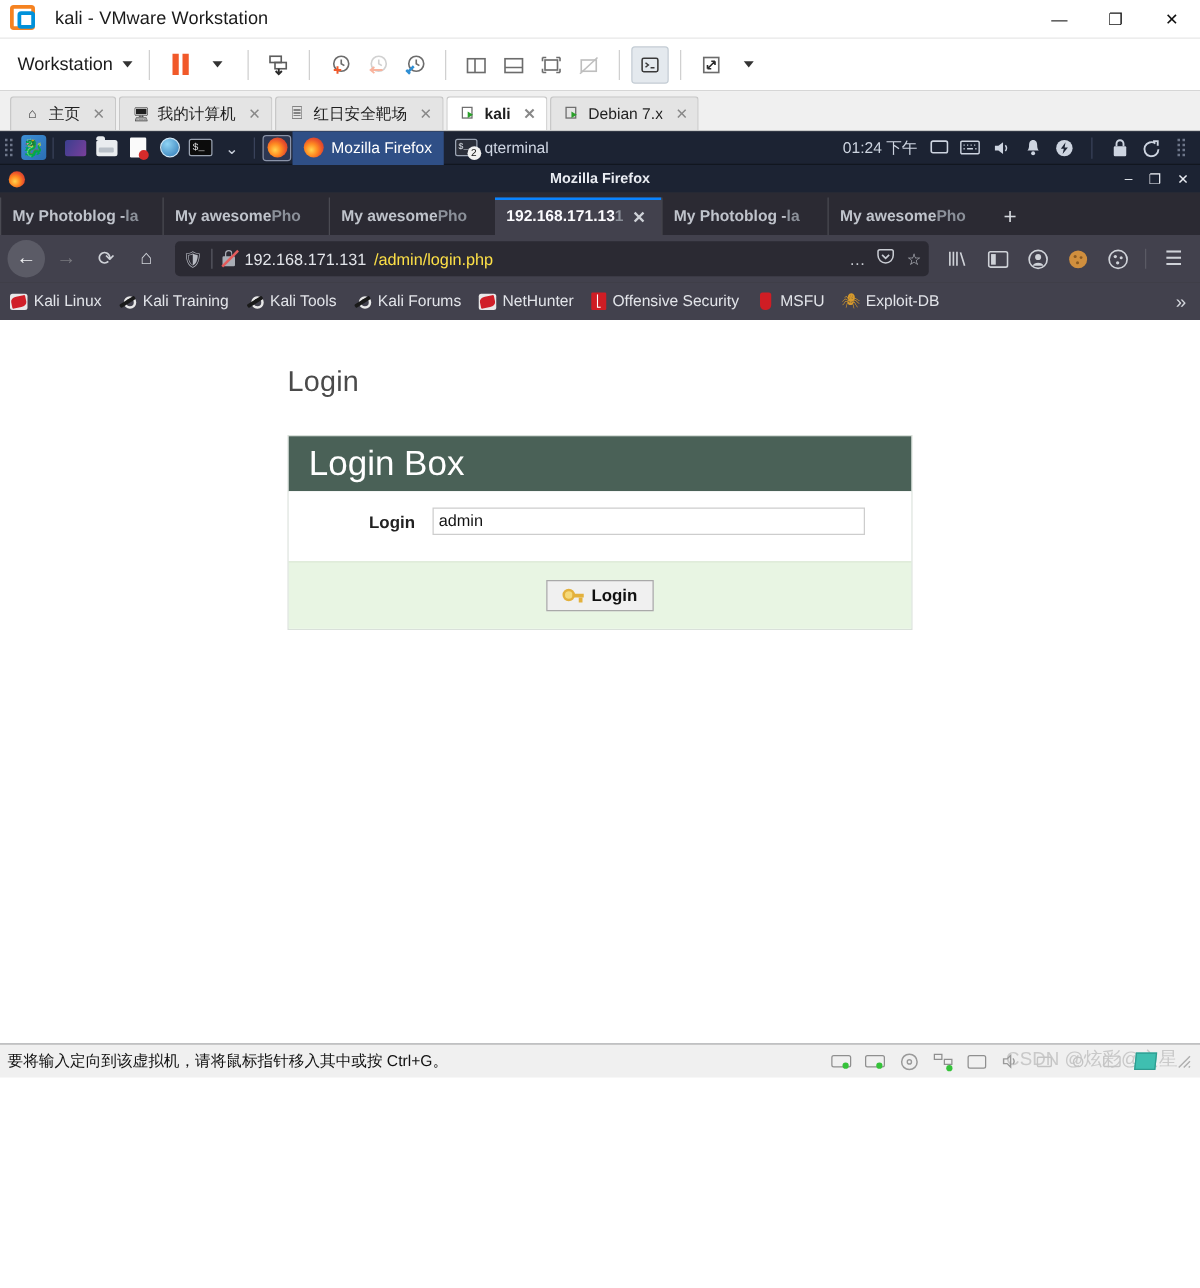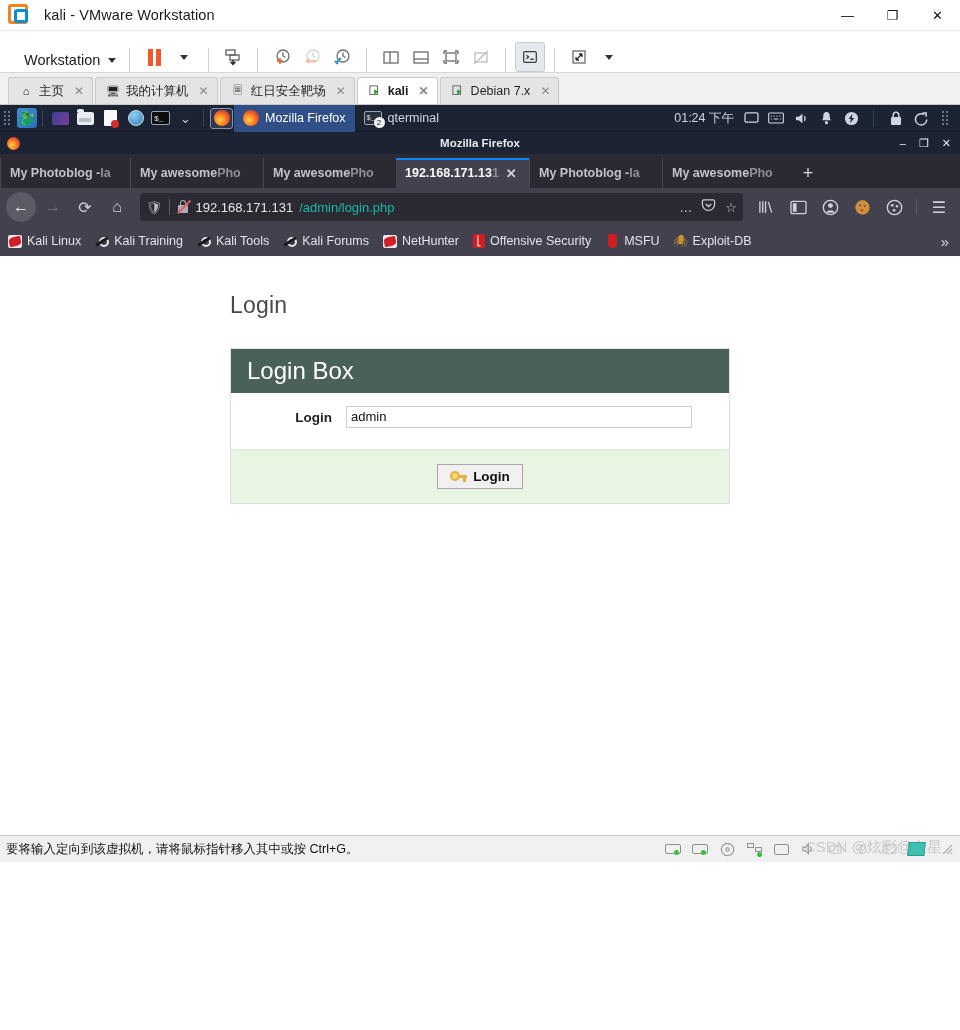--- a/index.html
+++ b/index.html
@@ -21,22 +21,22 @@
   }
   .vm-logo { width: 22px; height: 22px; margin-left: 8px; position: relative; flex: 0 0 22px; }
   .vm-logo .sq-o { position:absolute; left:0; top:0; width:20px; height:20px; border:3px solid #f58220; border-radius:3px; }
   .vm-logo .sq-b { position:absolute; left:6px; top:5px; width:14px; height:14px; border:3px solid #0091da; border-radius:3px; background:#fff;}
   .vm-title { margin-left: 14px; font-size: 14.5px; color: #1a1a1a; letter-spacing: .1px;}
   .vm-winbtns { margin-left:auto; display:flex; height:31px; }
   .vm-winbtn { width: 45px; height: 31px; display:flex; align-items:center; justify-content:center; color:#111; font-size:13px; }
 
   
   .vm-toolbar {
-    height: 42px; flex: 0 0 42px; display:flex; align-items:flex-end;
-    background:#fff; border-bottom:1px solid #d6d6d6; padding-left: 20px;
+    height: 42px; flex: 0 0 42px; display:flex; align-items:center;
+    background:#fff; border-bottom:1px solid #d6d6d6; padding-left: 10px;
   }
   .tb-workstation { font-size: 14.5px; color:#1b1b1b; padding: 4px 4px; display:flex; align-items:center; gap:8px;}
   .caret { width:0;height:0;border-left:4.5px solid transparent;border-right:4.5px solid transparent;border-top:5px solid #333; }
   .tb-sep { width:1px; height:24px; background:#d0d0d0; margin:0 9px; }
   .tb-btn { width:30px;height:30px; display:flex; align-items:center; justify-content:center; border-radius:3px; }
   .tb-btn.active { background:#e4e9ee; border:1px solid #c3ccd4; }
   .pausebars { display:flex; gap:3px; }
   .pausebars i { display:block; width:5px; height:17px; background:#f1592a; }
 
   
@@ -130,21 +130,21 @@
     display:flex; align-items:center; padding:0 6px; margin:0 6px; gap:6px;
     color:#e3e5ea; font-size:13px;
   }
   .url-shield { color:#b9bcc4; font-size:13px; }
   .url-div { width:1px;height:16px;background:#5a5a64; }
   .lock-crossed { position:relative; width:14px;height:14px; }
   .lock-crossed .body{position:absolute;left:2px;bottom:1px;width:10px;height:8px;background:#a9adb5;border-radius:1px;}
   .lock-crossed .sh{position:absolute;left:4px;top:0px;width:6px;height:6px;border:1.5px solid #a9adb5;border-bottom:none;border-radius:3px 3px 0 0;}
   .lock-crossed .slash{position:absolute;left:-1px;top:6px;width:18px;height:1.6px;background:#e55c5c;transform:rotate(-45deg);}
   .url-text { white-space:nowrap; overflow:hidden; }
-  .urlbar .pathdim { color:#14b8a6; }
+  .urlbar .pathdim { color:#fde047; }
   .urlbar-right { margin-left:auto; display:flex; align-items:center; gap:9px; color:#c9ccd3;}
 
   
   .ff-bookmarks { height:30px; flex:0 0 30px; background:#42414d; display:flex; align-items:center; padding:0 8px; gap:14px; color:#e2e4e9; font-size:12.5px; }
   .bm { display:flex; align-items:center; gap:5px; white-space:nowrap; }
   .bm-ico { width:14px;height:14px;display:flex;align-items:center;justify-content:center;font-size:11px; }
   .bmk-dragon{width:14px;height:13px;background:#e8e8e8;border-radius:2px;position:relative;overflow:hidden;}
   .bmk-dragon:after{content:"";position:absolute;left:1px;top:2px;width:12px;height:9px;background:#d01f28;border-radius:40% 10% 40% 10%;transform:rotate(-12deg);}
   .bmk-wrench{width:14px;height:13px;background:transparent;position:relative;}
   .bmk-wrench:after{content:"";position:absolute;left:0;top:5px;width:14px;height:3px;background:#1a1a1a;transform:rotate(-32deg);border-radius:1px;}
@@ -152,21 +152,21 @@
   .bmk-os{width:12px;height:14px;background:#cf1d24;border-radius:1px;display:flex;align-items:center;justify-content:center;color:#fff;font-size:9px;}
   .bmk-msfu{width:9px;height:14px;background:#cf1d24;border-radius:2px 2px 4px 4px;}
   .bmk-spider{color:#d79a2b;font-size:12px;}
   .bm-overflow{ margin-left:auto; font-size:15px; color:#d4d7dd; padding-right:3px;}
 
   
   .ff-content { flex:1 1 auto; background:#ffffff; overflow:hidden; position:relative; }
   .page-wrap { padding: 36px 0 0 230px; }
   .page-h1 { font-size:23px; color:#4a4a4a; font-weight:normal; font-family:"Liberation Sans", sans-serif; letter-spacing:.2px;}
   .login-panel { width:500px; margin-top:29px; border:1px solid #d9e0da; }
-  .login-head { height:44px; background:#4a6157; color:#ffffff; font-size:24px; display:flex; align-items:center; padding-left:16px; }
+  .login-head { height:44px; background:#4a6157; color:#ffffff; font-size:28px; display:flex; align-items:center; padding-left:16px; }
   .login-body { background:#ffffff; padding:13px 0 9px 0; }
   .frow { display:flex; align-items:center; margin-bottom:12px; }
   .flabel { width:115px; text-align:right; font-weight:bold; font-size:13.5px; color:#222; padding-right:14px; }
   .finput {
     width:346px; height:22px; border:1px solid #cdcdcd; background:#fff;
     font-size:13px; color:#111; padding:0 4px; font-family:"Liberation Sans", sans-serif;
   }
   .pwd-dots { letter-spacing:1px; font-size:12px; }
   .caretbar { display:inline-block; width:1px; height:13px; background:#111; vertical-align:-2px; }
   .login-foot { background:#e8f5e3; border-top:1px solid #dbe9d6; padding:14px 0; text-align:center; }

